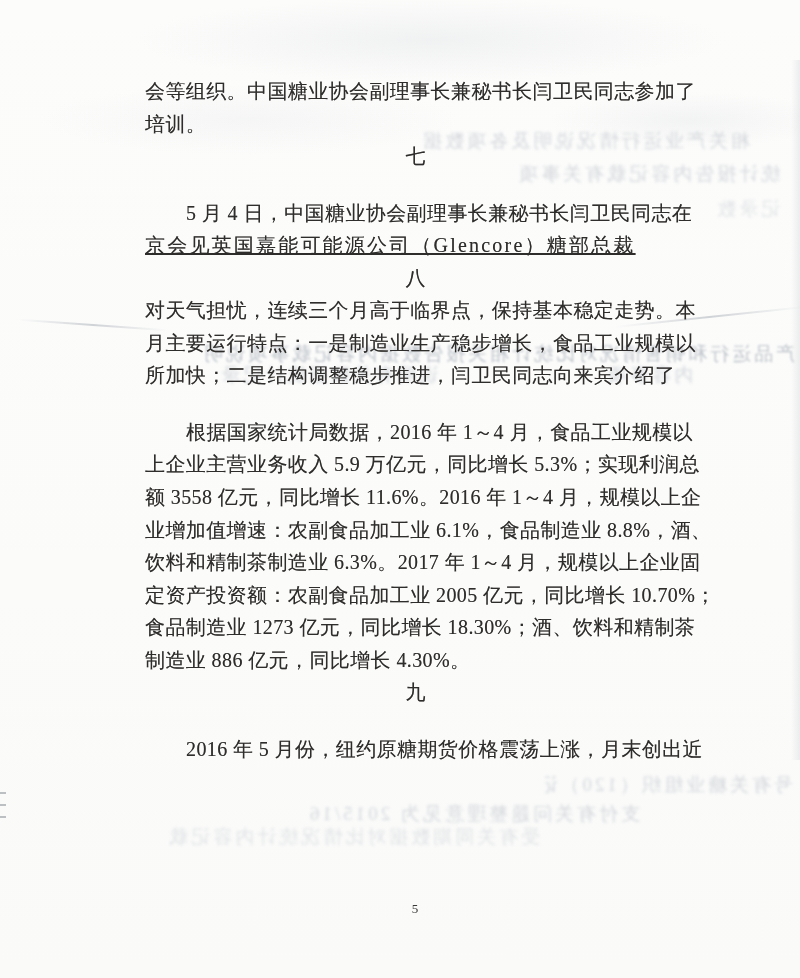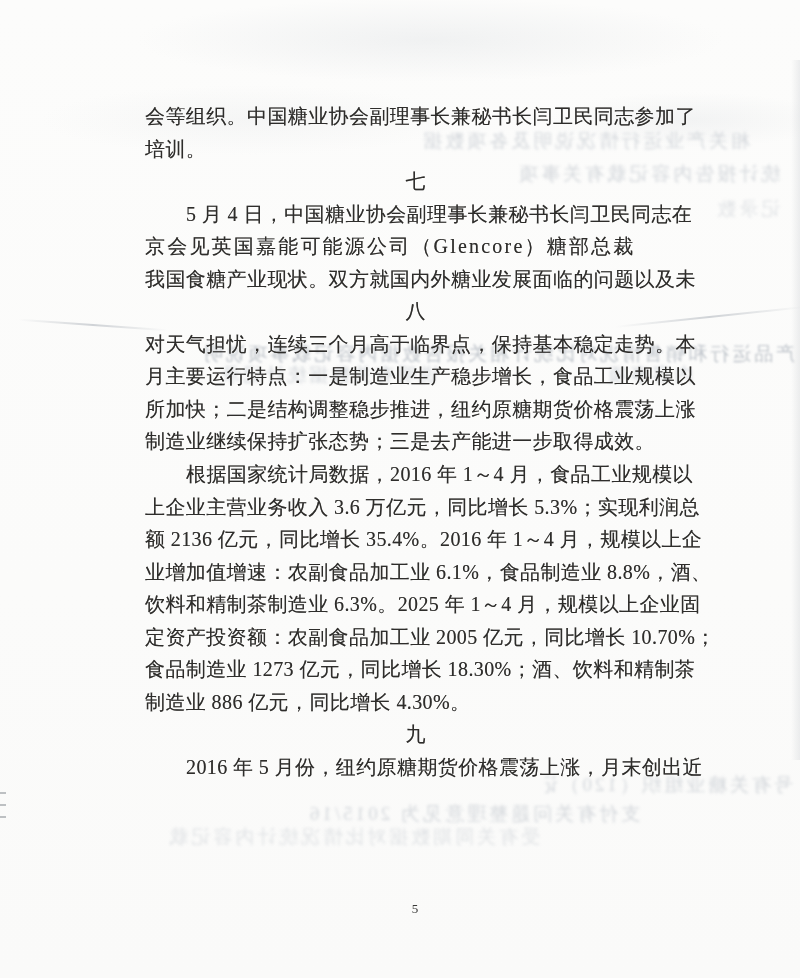--- a/index.html
+++ b/index.html
@@ -11,29 +11,29 @@
       radial-gradient(ellipse 200px 40px at 690px 120px, rgba(208,212,216,.22), rgba(255,255,255,0) 70%),
       radial-gradient(ellipse 300px 50px at 250px 120px, rgba(214,217,220,.18), rgba(255,255,255,0) 70%),
       linear-gradient(180deg,#fcfcfb 0%,#fbfbfa 60%,#fafaf9 100%);
     font-family:"Liberation Serif","DejaVu Serif",serif;
   }
   .edge-shade{
     position:absolute;right:0;top:60px;width:9px;height:700px;
     background:linear-gradient(90deg,rgba(255,255,255,0),rgba(205,208,212,.35));
     pointer-events:none;
   }
-  .content{position:absolute;left:145px;top:100px;width:541px;}
+  .content{position:absolute;left:145px;top:75px;width:541px;}
   .line{
     height:32.55px;line-height:32.55px;font-size:20px;color:#2e2d2b;
     white-space:nowrap;letter-spacing:.4px;
     text-shadow:0 0 .6px rgba(45,44,42,.5);
   }
   .heading{text-align:center;letter-spacing:0;}
-  .indent{padding-left:41px;}
-  .spread{letter-spacing:2.2px;}
+  .indent{padding-left:41px;margin-top:24px;}
+  .spread{letter-spacing:2.2px;text-decoration:underline;}
   .pagenum{
     position:absolute;left:145px;top:901px;width:541px;text-align:center;
     font-size:13px;color:#3a3a38;letter-spacing:1px;
   }
   .ghost{
     position:absolute;height:26px;line-height:26px;overflow:hidden;
     transform:scaleX(-1);filter:blur(1.4px);
     color:#b9bfc7;font-size:19px;letter-spacing:3px;white-space:nowrap;
     opacity:.6;pointer-events:none;
   }
@@ -72,31 +72,29 @@
   <div class="edge-dash" style="top:792px;"></div>
   <div class="edge-dash" style="top:804px;"></div>
   <div class="edge-dash" style="top:816px;"></div>
 
   <div class="content">
     <div class="line">会等组织。中国糖业协会副理事长兼秘书长闫卫民同志参加了</div>
     <div class="line">培训。</div>
     <div class="line heading">七</div>
     <div class="line indent">5 月 4 日，中国糖业协会副理事长兼秘书长闫卫民同志在</div>
     <div class="line spread">京会见英国嘉能可能源公司（Glencore）糖部总裁</div>
-    <div class="line">我国食糖产业现状。双方就国内外糖业发展面临的问题以及未</div>
     <div class="line heading">八</div>
     <div class="line">对天气担忧，连续三个月高于临界点，保持基本稳定走势。本</div>
     <div class="line">月主要运行特点：一是制造业生产稳步增长，食品工业规模以</div>
-    <div class="line">所加快；二是结构调整稳步推进，纽约原糖期货价格震荡上涨</div>
-    <div class="line">制造业继续保持扩张态势；三是去产能进一步取得成效。</div>
+    <div class="line">所加快；二是结构调整稳步推进，闫卫民同志向来宾介绍了</div>
     <div class="line indent">根据国家统计局数据，2016 年 1～4 月，食品工业规模以</div>
-    <div class="line">上企业主营业务收入 3.6 万亿元，同比增长 5.3%；实现利润总</div>
-    <div class="line">额 2136 亿元，同比增长 35.4%。2016 年 1～4 月，规模以上企</div>
+    <div class="line">上企业主营业务收入 5.9 万亿元，同比增长 5.3%；实现利润总</div>
+    <div class="line">额 3558 亿元，同比增长 11.6%。2016 年 1～4 月，规模以上企</div>
     <div class="line">业增加值增速：农副食品加工业 6.1%，食品制造业 8.8%，酒、</div>
-    <div class="line">饮料和精制茶制造业 6.3%。2025 年 1～4 月，规模以上企业固</div>
+    <div class="line">饮料和精制茶制造业 6.3%。2017 年 1～4 月，规模以上企业固</div>
     <div class="line">定资产投资额：农副食品加工业 2005 亿元，同比增长 10.70%；</div>
     <div class="line">食品制造业 1273 亿元，同比增长 18.30%；酒、饮料和精制茶</div>
     <div class="line">制造业 886 亿元，同比增长 4.30%。</div>
     <div class="line heading">九</div>
     <div class="line indent">2016 年 5 月份，纽约原糖期货价格震荡上涨，月末创出近</div>
   </div>
 
   <div class="pagenum">5</div>
 
 </div>

